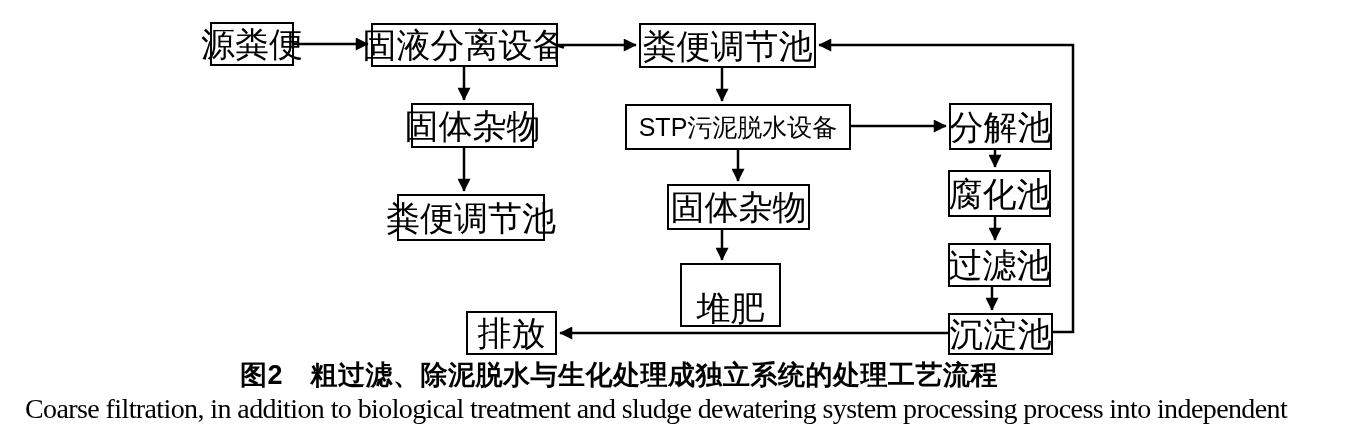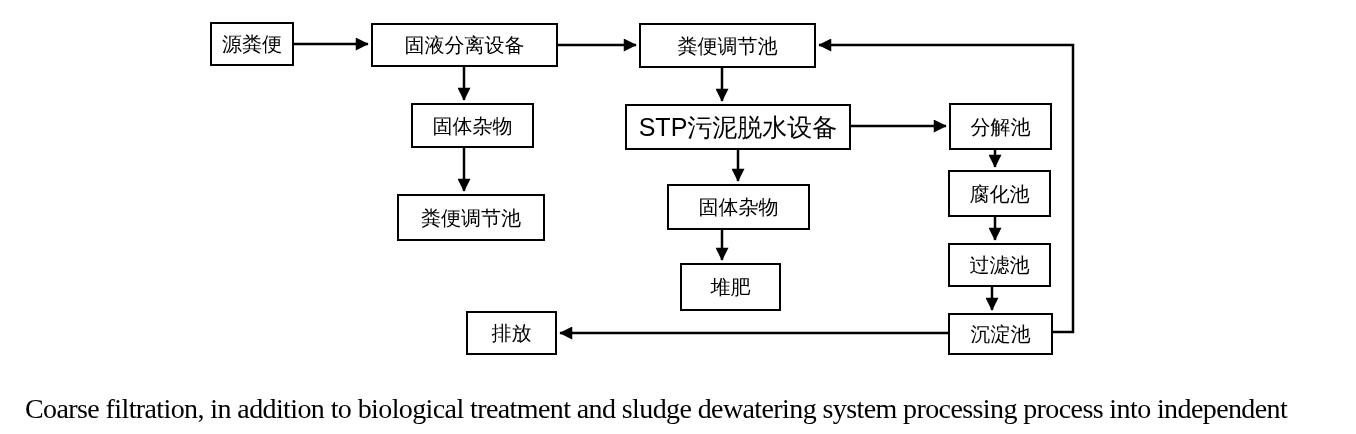--- a/index.html
+++ b/index.html
@@ -23,21 +23,21 @@
     fill: none;
   }
   .node {
     position: absolute;
     box-sizing: border-box;
     border: 2.5px solid #000;
     background: #fff;
     display: flex;
     align-items: center;
     justify-content: center;
-    font-size: 20px;
+    font-size: 34px;
     white-space: nowrap;
     line-height: 1;
   }
   .node.small-text { font-size: 25px; }
   .caption-zh {
     position: absolute;
     left: 240px;
     top: 357px;
     font-size: 27px;
     font-weight: bold;
@@ -113,28 +113,29 @@
   </div>
 
   <div class="node" style="left:948px; top:170px; width:103px; height:47px;">
     <span>腐化池</span>
   </div>
 
   <div class="node" style="left:948px; top:243px; width:103px; height:44px;">
     <span>过滤池</span>
   </div>
 
-  <div class="node" style="left:680px; top:263px; width:101px; height:48px;">
+  <div class="node" style="left:680px; top:263px; width:101px; height:64px;align-items:flex-end;">
     <span>堆肥</span>
   </div>
 
   <div class="node" style="left:948px; top:313px; width:105px; height:42px;">
     <span>沉淀池</span>
   </div>
 
   <div class="node" style="left:466px; top:311px; width:91px;  height:44px;">
     <span>排放</span>
   </div>
 
+  <div class="caption-zh">图2　粗过滤、除泥脱水与生化处理成独立系统的处理工艺流程</div>
 
   <div class="caption-en">Coarse filtration, in addition to biological treatment and sludge dewatering system processing process into independent</div>
 
 </div>
 
 </body></html>

